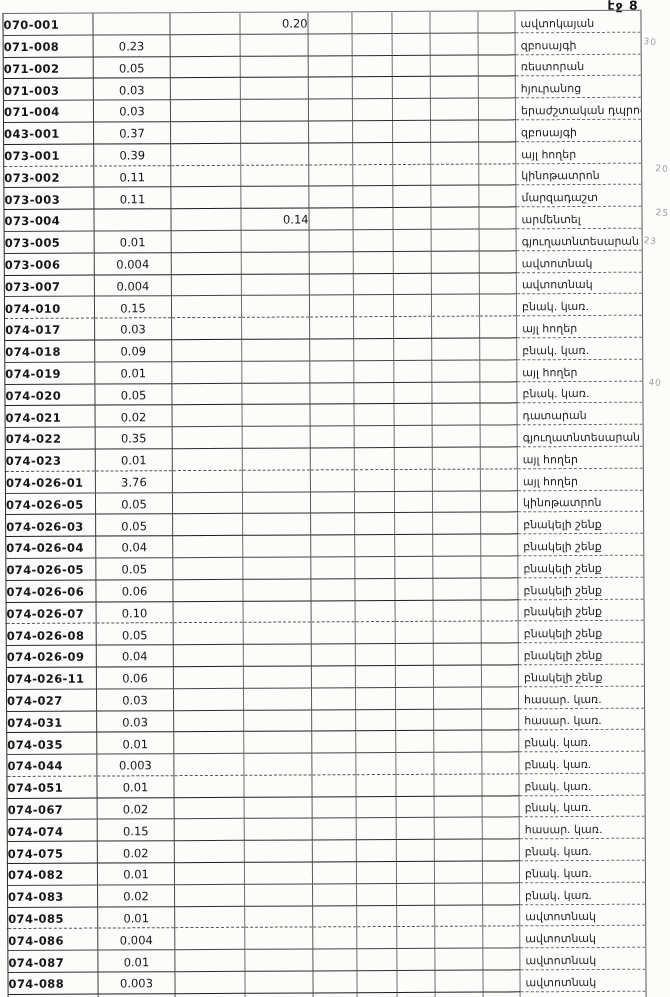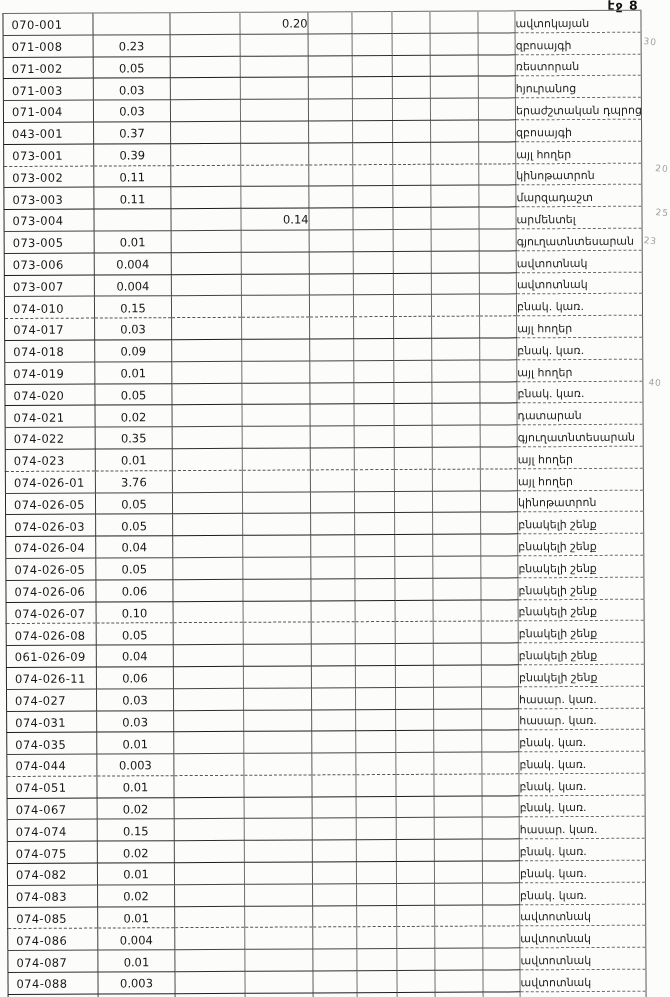--- a/index.html
+++ b/index.html
@@ -30,25 +30,25 @@
   }
   td{
     height:17.8px;
     padding:0;margin:0;
     font-size:11.5px;line-height:1;
     vertical-align:bottom;
     border-right:1px solid #5a5a5a;
     border-bottom:1px solid #2e2e2e;
     overflow:hidden;white-space:nowrap;
   }
-  td.c-code{padding-left:8px;padding-bottom:3px;letter-spacing:0.4px;color:#171717;}
+  td.c-code{padding-left:0;padding-bottom:3px;letter-spacing:0.4px;color:#171717;font-weight:bold;}
   td.c-val{text-align:center;padding-bottom:3px;color:#151515;}
   td.c-mid{text-align:right;padding-bottom:3px;color:#151515;}
   td.c-name{
-    padding-bottom:3px;color:#1f1f1f;
+    padding-left:5px;padding-bottom:3px;color:#1f1f1f;
     border-bottom:1px dashed #6e6e6e;
     font-size:11px;
     margin-top:26px;
   }
   
   tbody tr:nth-child(3n) td:not(.c-name){border-bottom-color:#1d1d1d;}
   tbody tr:nth-child(3n+1) td:not(.c-name){border-bottom-color:#444;}
   tbody tr:nth-child(7n) td:not(.c-name){border-bottom-style:dashed;border-bottom-color:#555;}
   
   td.c-e{border-right-color:#6f6f6f;}
@@ -453,21 +453,21 @@
     <td class="c-mid"></td>
     <td class="c-e"></td>
     <td class="c-e"></td>
     <td class="c-e"></td>
     <td class="c-e"></td>
     <td class="c-e"></td>
     <td class="c-name">բնակելի շենք</td>
   </tr>
 
   <tr>
-    <td class="c-code">061-026-09</td>
+    <td class="c-code">074-026-09</td>
     <td class="c-val">0.04</td>
     <td class="c-e"></td>
     <td class="c-mid"></td>
     <td class="c-e"></td>
     <td class="c-e"></td>
     <td class="c-e"></td>
     <td class="c-e"></td>
     <td class="c-e"></td>
     <td class="c-name">բնակելի շենք</td>
   </tr>

